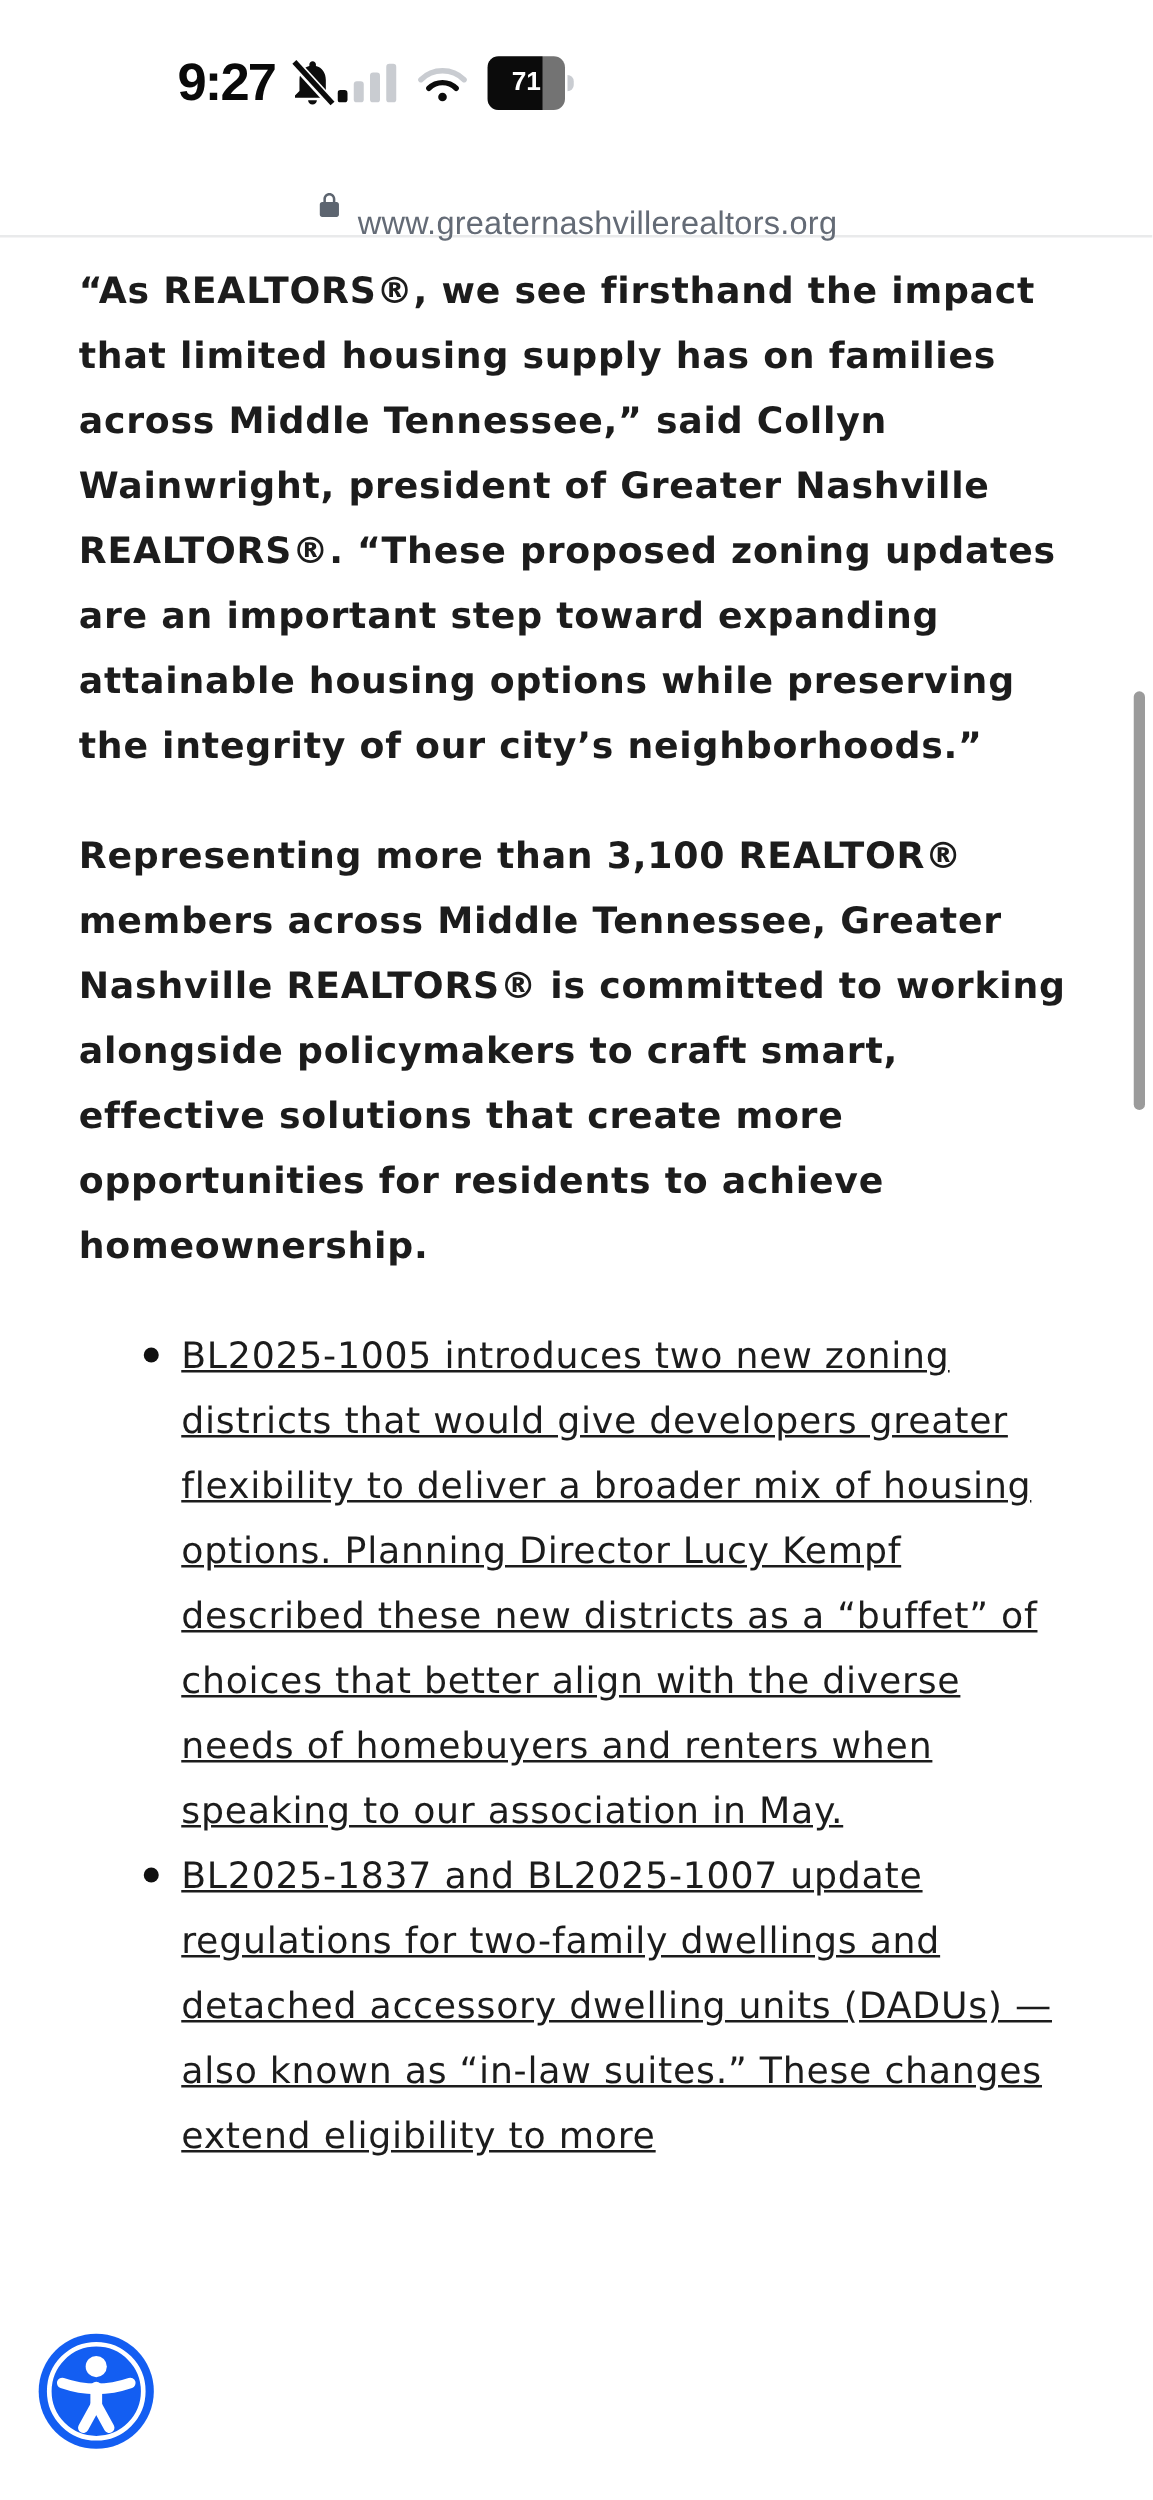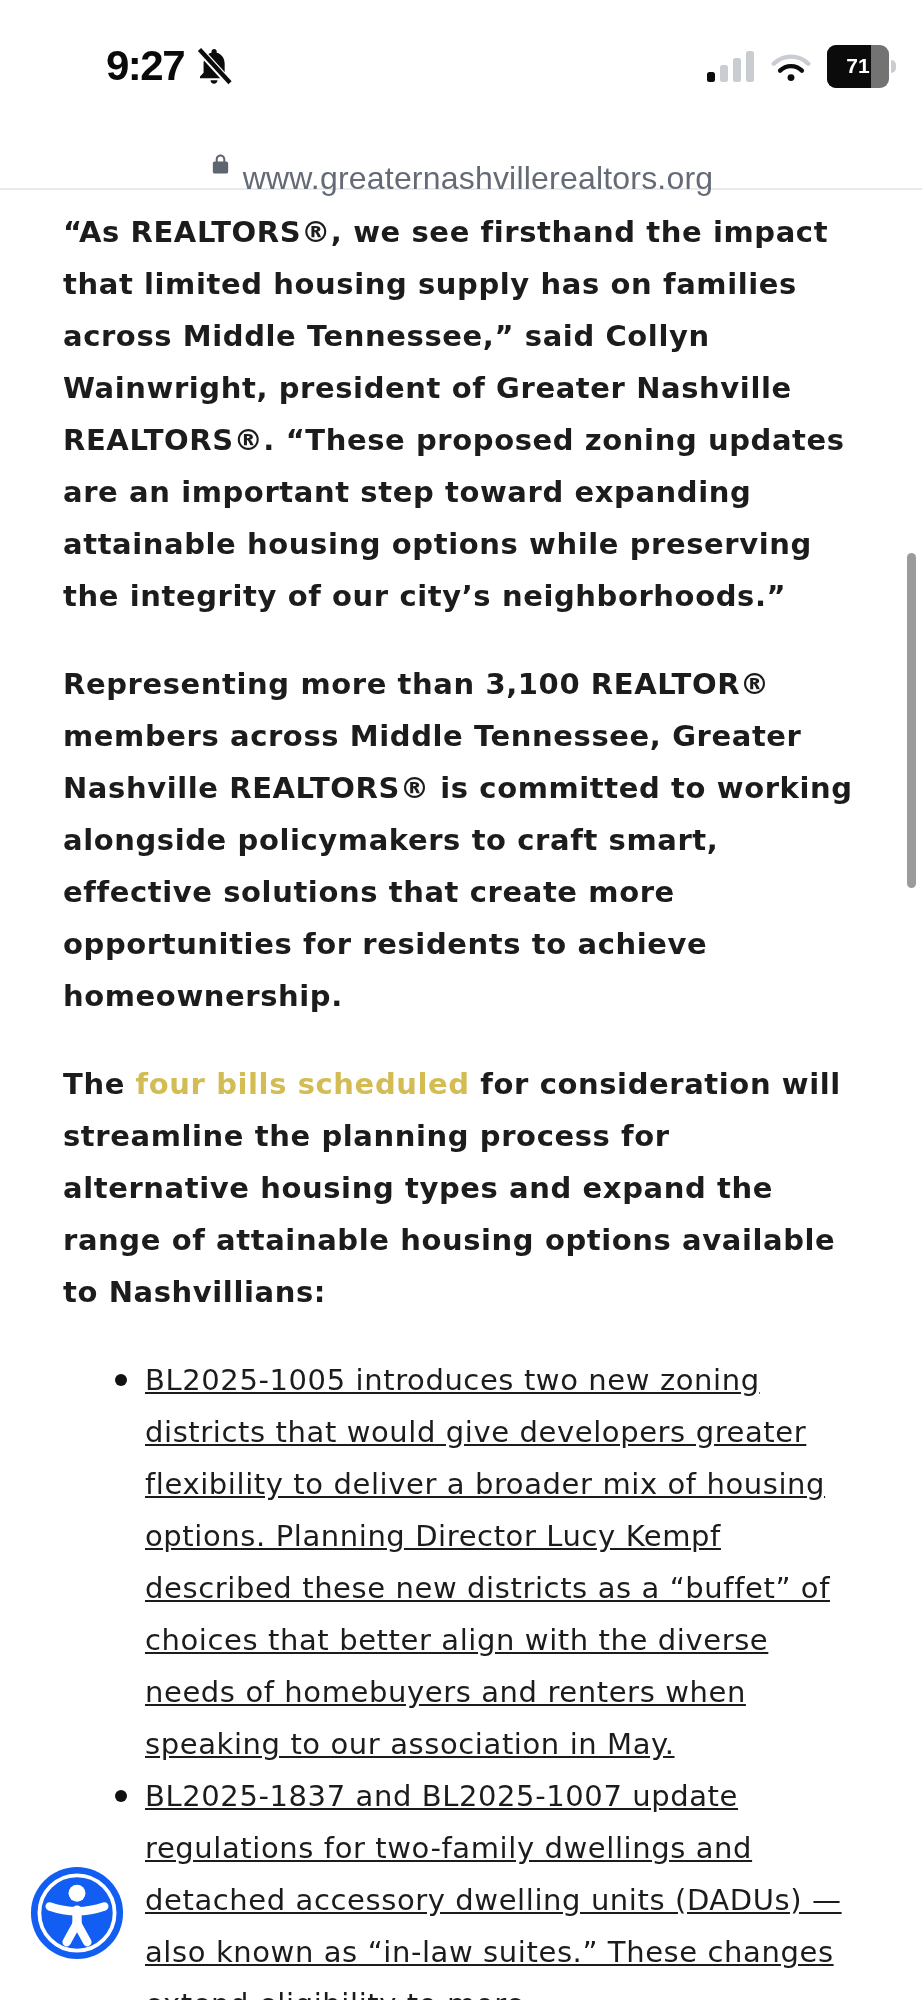--- a/index.html
+++ b/index.html
@@ -4,22 +4,22 @@
 <style>
   html,body{margin:0;padding:0;background:#ffffff;}
   body{
     width:922px;height:2000px;position:relative;overflow:hidden;
     font-family:"DejaVu Sans",sans-serif;
   }
   .screen{width:922px;height:2000px;position:relative;background:#fff;}
 
   
   .status-bar{
-    height:112px;display:flex;justify-content:space-between;align-items:center;
-    padding:20px 26px 0 106px;box-sizing:border-box;background:#fff;
+    height:112px;display:flex;justify-content:flex-start;align-items:center;
+    padding:20px 26px 0 106px;box-sizing:border-box;background:#fff;margin-left:36px;
   }
   .status-left{display:flex;align-items:center;gap:10px;}
   .status-time{
     font-family:"Liberation Sans",sans-serif;
     font-size:42px;font-weight:600;letter-spacing:-1.5px;color:#0a0a0a;
   }
   .bell-icon{width:40px;height:40px;display:block;}
   .status-right{display:flex;align-items:center;gap:16px;}
   .signal-icon{width:48px;height:32px;display:block;}
   .wifi-icon{width:40px;height:31px;display:block;}
@@ -36,21 +36,21 @@
   .battery-wrap{display:flex;align-items:center;}
 
   
   .url-bar{
     height:76px;display:flex;align-items:center;justify-content:center;gap:11px;
     padding-top:30px;box-sizing:border-box;background:#fff;cursor:pointer;
   }
   .lock-icon{width:23px;height:26px;display:block;margin-top:-2px;}
   .url-text{
     font-family:"Liberation Sans",sans-serif;
-    font-size:32px;color:#646b76;letter-spacing:0.2px;margin-top:26px;
+    font-size:26px;color:#646b76;letter-spacing:0.2px;margin-top:26px;
   }
   .divider{height:2px;background:#e9eaeb;}
 
   
   .article{
     padding:16px 64px 0 63px;box-sizing:border-box;
     color:#1c1c1c;font-size:29px;line-height:52px;letter-spacing:0.6px;
   }
   .article p{margin:0 0 36px 0;font-weight:bold;}
   .article a.gold-link{color:#d3bc53;text-decoration:none;cursor:pointer;}
@@ -112,21 +112,20 @@
     <svg class="lock-icon" viewBox="0 0 24 24">
       <path d="M18 9.5h-1V7c0-2.76-2.24-5-5-5S7 4.24 7 7v2.5H6c-1.1 0-2 .9-2 2V20c0 1.1.9 2 2 2h12c1.1 0 2-.9 2-2v-8.5c0-1.1-.9-2-2-2zM9.1 7c0-1.6 1.3-2.9 2.9-2.9S14.9 5.4 14.9 7v2.5H9.1V7z" fill="#5d6570"></path>
     </svg>
     <span class="url-text">www.greaternashvillerealtors.org</span>
   </div>
   <div class="divider"></div>
 
   <main class="article">
     <p>“As REALTORS®, we see firsthand the impact that limited housing supply has on families across Middle Tennessee,” said Collyn Wainwright, president of Greater Nashville REALTORS®. “These proposed zoning updates are an important step toward expanding attainable housing options while preserving the integrity of our city’s neighborhoods.”</p>
     <p>Representing more than 3,100 REALTOR® members across Middle Tennessee, Greater Nashville REALTORS® is committed to working alongside policymakers to craft smart, effective solutions that create more opportunities for residents to achieve homeownership.</p>
-    <p><span>The </span><a class="gold-link">four bills scheduled</a><span> for consideration will streamline the planning process for alternative housing types and expand the range of attainable housing options available to Nashvillians:</span></p>
     <ul>
       <li>BL2025-1005 introduces two new zoning districts that would give developers greater flexibility to deliver a broader mix of housing options. Planning Director Lucy Kempf described these new districts as a “buffet” of choices that better align with the diverse needs of homebuyers and renters when speaking to our association in May.</li>
       <li>BL2025-1837 and BL2025-1007 update regulations for two-family dwellings and detached accessory dwelling units (DADUs) — also known as “in-law suites.” These changes extend eligibility to more</li>
     </ul>
   </main>
 
   <div class="scrollbar-thumb"></div>
 
   <button class="a11y-btn">
     <svg viewBox="0 0 100 100">

